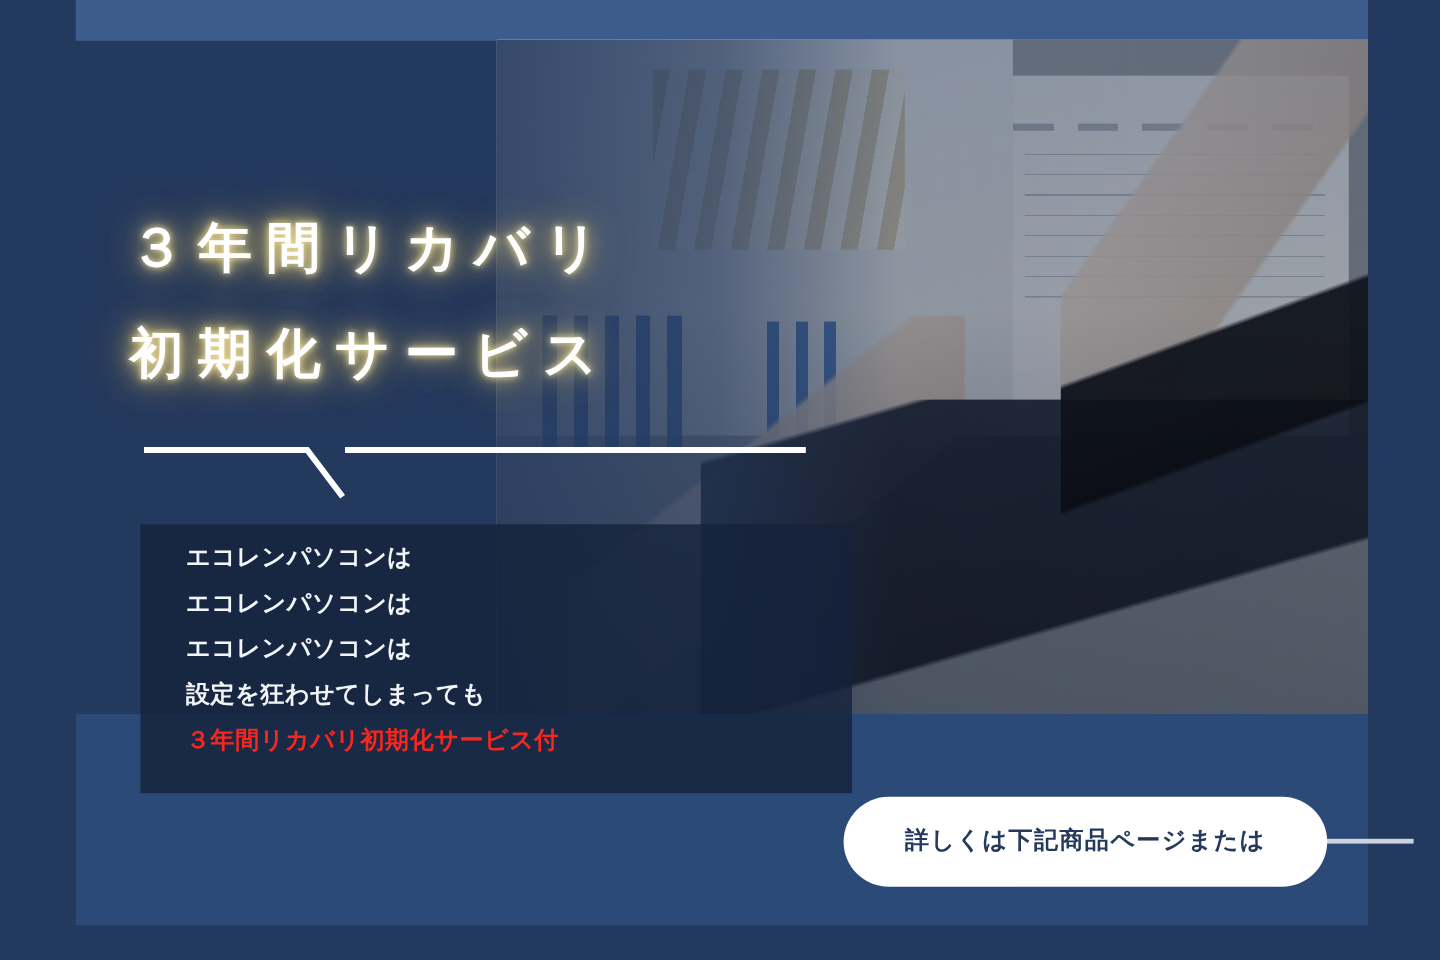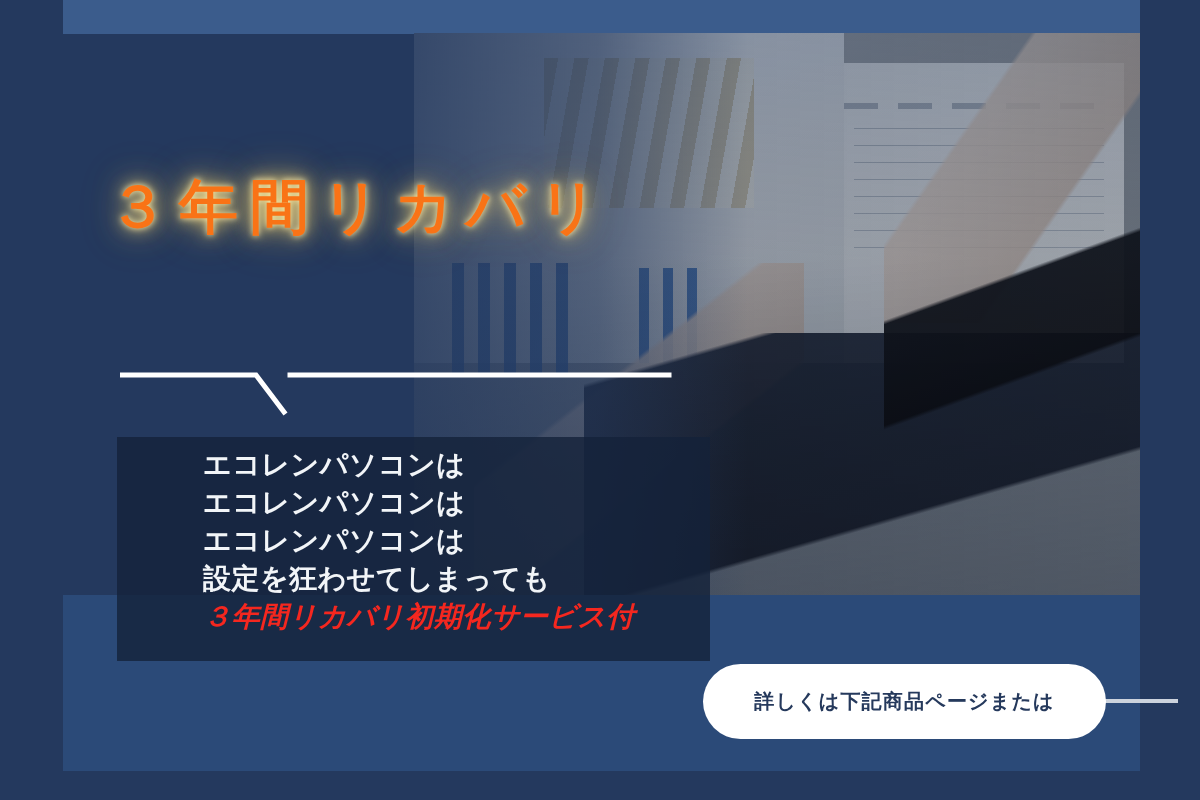--- a/index.html
+++ b/index.html
@@ -131,25 +131,25 @@
   
   .headline {
     position: absolute;
     left: 108px;
     top: 163px;
     width: 760px;
     z-index: 6;
     pointer-events: none;
   }
   .headline-line {
-    font-size: 59px;
+    font-size: 45px;
     line-height: 88px;
     font-weight: 700;
     letter-spacing: 12px;
-    color: #f97316;
+    color: #ffffff;
     white-space: nowrap;
     text-shadow:
       0 0 6px rgba(255,238,170,.95),
       0 0 16px rgba(255,226,130,.85),
       0 0 30px rgba(255,210,90,.6),
       0 0 48px rgba(255,196,60,.4);
   }
 
   
   .deco {
@@ -171,32 +171,30 @@
     height: 224px;
     background: rgba(20,34,58,.80);
     z-index: 7;
   }
   .copy-list {
     position: absolute;
     left: 38px;
     top: 9px;
   }
   .copy-line {
-    font-size: 28px;
+    font-size: 20px;
     line-height: 38px;
     font-weight: 600;
     color: #f2f5f8;
     white-space: nowrap;
     letter-spacing: .5px;
-    margin-left: 48px;
   }
   .copy-line.accent {
     color: #f5271f;
     font-weight: 700;
-    font-style: italic;
   }
 
   
   .pill {
     position: absolute;
     left: 703px;
     top: 664px;
     width: 403px;
     height: 75px;
     border-radius: 38px;
@@ -238,20 +236,21 @@
     <div class="photo-inner"></div>
     <div class="photo-grade"></div>
     <div class="photo-scrim"></div>
   </div>
 
   <div class="bg-leftedge"></div>
   <div class="bg-rightedge"></div>
 
   <div class="headline">
     <div class="headline-line">３年間リカバリ</div>
+    <div class="headline-line">初期化サービス</div>
   </div>
 
   <svg class="deco" viewBox="0 0 560 64" preserveAspectRatio="none">
     <path d="M2 15 L136 15 L164 52" fill="none" stroke="#ffffff" stroke-width="5" stroke-linecap="square"></path>
     <path d="M170 15 L549 15" fill="none" stroke="#ffffff" stroke-width="5" stroke-linecap="square"></path>
   </svg>
 
   <div class="copybox">
     <div class="copy-list">
       <div class="copy-line">エコレンパソコンは</div>

